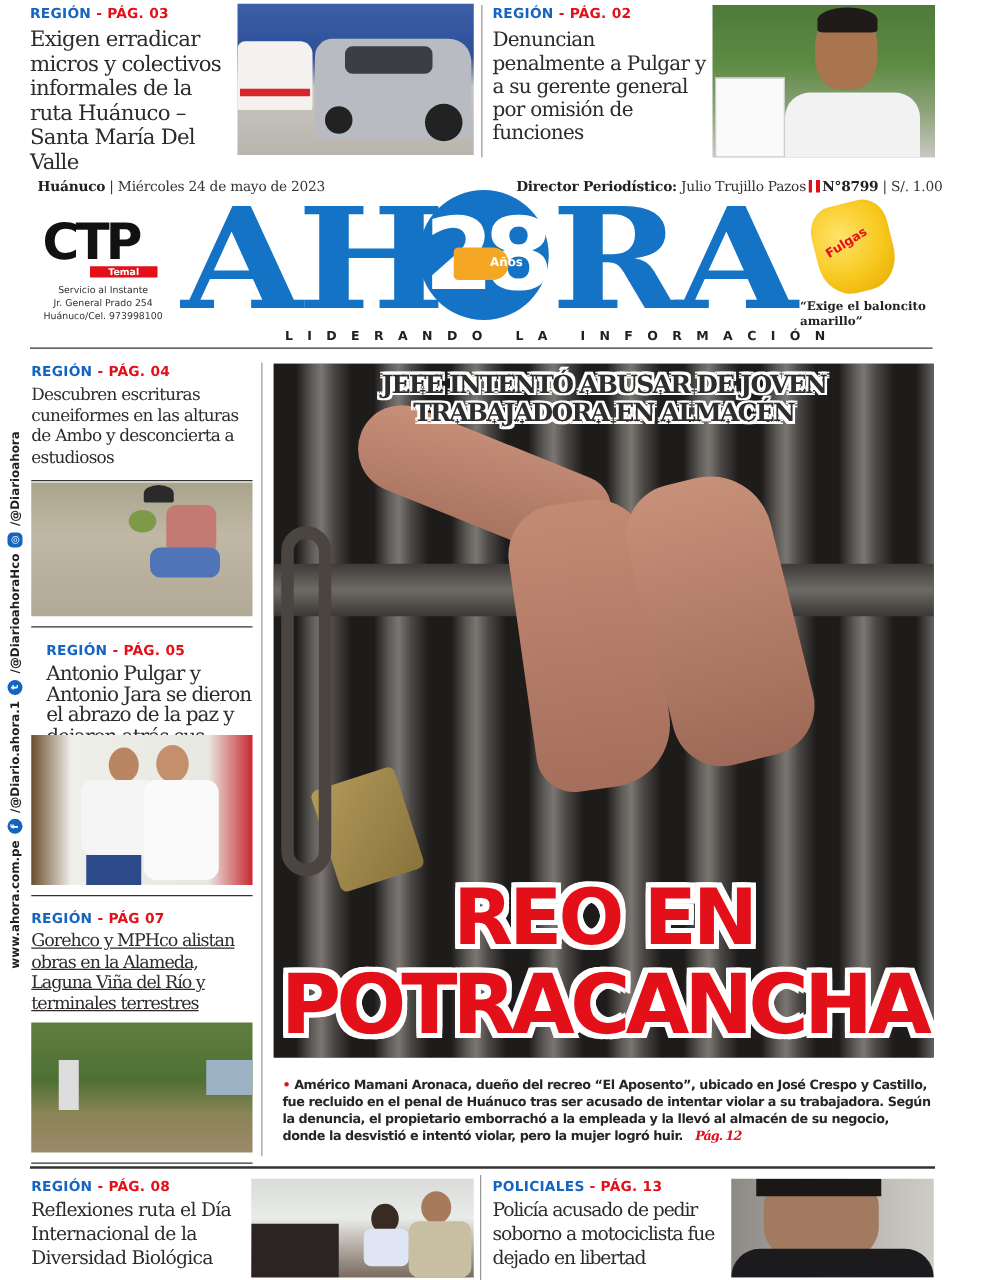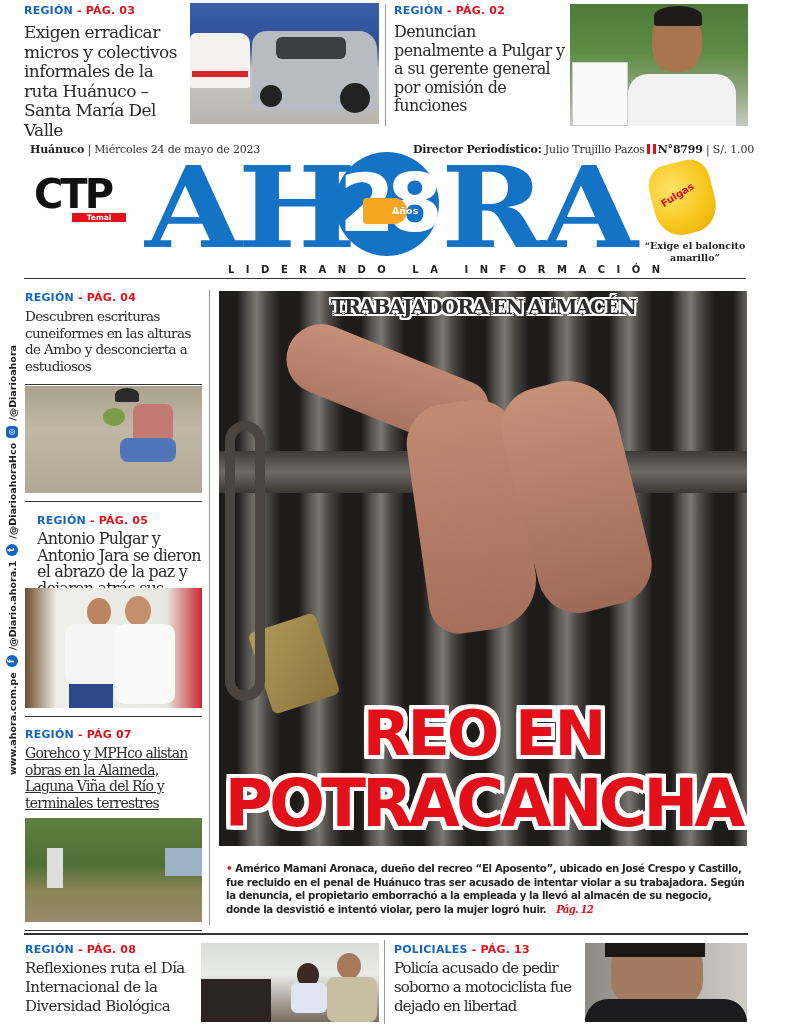--- a/index.html
+++ b/index.html
@@ -81,39 +81,44 @@
 </div>
 <div class="abs dateline" style="right:40px; top:143px; white-space:nowrap;">
   <b>Director Periodístico:</b>
   <span>Julio Trujillo Pazos</span><span style="display:inline-block;width:9px;height:10px;margin:0 2px 0 2px;background:linear-gradient(90deg,#e3101a 33%,#fff 33%,#fff 66%,#e3101a 66%);vertical-align:-1px;"></span><b>N°8799</b>
   | <span>S/. 1.00</span>
 </div>
 
 <div class="abs" style="left:30px; top:175px; width:105px;">
   <div style="font-family:'DejaVu Sans',sans-serif; font-weight:bold; font-size:40px; line-height:38px; letter-spacing:-3px; color:#111; padding-left:4px;">CTP</div>
   <div style="margin-left:42px; width:54px; background:#e3101a; color:#fff; font-family:'DejaVu Sans',sans-serif; font-weight:bold; font-size:7.5px; text-align:center; line-height:9px;">Temal</div>
+  <div style="font-family:'DejaVu Sans',sans-serif; font-size:7.5px; line-height:10.5px; text-align:center; color:#333; margin-top:5px;">
+    <div>Servicio al Instante</div>
+    <div>Jr. General Prado 254</div>
+    <div>Huánuco/Cel. 973998100</div>
+  </div>
 </div>
 
 <div class="abs" style="left:145px; top:150px; width:480px; height:112px;">
   <div class="abs logo-letters" style="left:0; top:2px;">AH</div>
   <div class="abs" style="left:190px; top:2px; width:104px; height:104px; border-radius:50%; background:#1473c4;">
     <div class="abs" style="left:0; top:8px; width:104px; text-align:center; font-family:'DejaVu Sans',sans-serif; font-weight:bold; font-size:80px; line-height:88px; color:#fff; letter-spacing:-8px;">28</div>
     <div class="abs" style="left:28px; top:46px; width:44px; height:26px; background:#f5a623; border-radius:4px 14px 14px 4px;">
       <span style="display:block; text-align:center; color:#fff; font-family:'DejaVu Sans',sans-serif; font-weight:bold; font-size:9.5px; line-height:26px;margin-left:29px;">Años</span>
     </div>
   </div>
   <div class="abs logo-letters" style="left:296px; top:2px;">RA</div>
 </div>
 <div class="abs tagline" style="left:228px; top:264px;">LIDERANDO LA INFORMACIÓN</div>
 
 <div class="abs" style="left:640px; top:162px; width:110px;">
   <div style="margin-left:12px; width:62px; height:72px; background:radial-gradient(circle at 35% 35%,#ffe36b,#f7c81e 55%,#e6a800); border-radius:30% 30% 40% 40%; transform:rotate(-14deg); position:relative;">
     <span style="position:absolute; left:8px; top:26px; font-family:'DejaVu Sans',sans-serif; font-weight:bold; font-size:10px; color:#e3101a; transform:rotate(-18deg);">Fulgas</span>
   </div>
-  <div style="margin-top:6px; font-family:'DejaVu Serif',serif; font-weight:bold; font-size:9.5px; line-height:12px; text-align:center; color:#222;">“Exige el baloncito amarillo”</div>
+  <div style="margin-top:6px; font-family:'DejaVu Serif',serif; font-weight:bold; font-size:9.5px; line-height:12px; text-align:left; color:#222;">“Exige el baloncito amarillo”</div>
 </div>
 
 <div class="hr" style="left:24px; top:278px; width:722px; height:1px;"></div>
 
 <div class="social">
   <div class="social-inner">
     <span>www.ahora.com.pe</span>
     <span class="sicon">f</span>
     <span>/@Diario.ahora.1</span>
     <span class="sicon">t</span>
@@ -175,20 +180,21 @@
     repeating-linear-gradient(90deg, #1e1c1b 0px, #1e1c1b 18px, #5b5855 30px, #7a7773 38px, #4a4744 48px, #1e1c1b 62px),
     #2c2a28;">
   <div class="abs" style="left:0; top:160px; width:528px; height:42px; background:linear-gradient(180deg,#3e3b38,#6e6a66 50%,#3a3734);"></div>
   <div class="abs" style="left:70px; top:20px; width:210px; height:70px; background:linear-gradient(170deg,#c9917a,#a4705c); border-radius:40px 30px 30px 40px; transform:rotate(22deg); transform-origin:left center;"></div>
   <div class="abs" style="left:198px; top:110px; width:110px; height:230px; background:linear-gradient(180deg,#c38a73,#a56f5c); border-radius:40px 40px 50px 30px; transform:rotate(-8deg);"></div>
   <div class="abs" style="left:300px; top:90px; width:115px; height:230px; background:linear-gradient(180deg,#c79079,#9e6a57); border-radius:40px 50px 40px 40px; transform:rotate(-14deg);"></div>
   <div class="abs" style="left:40px; top:330px; width:70px; height:85px; background:linear-gradient(135deg,#b29a5a,#8a733c); border-radius:6px; transform:rotate(-18deg);"></div>
   <div class="abs" style="left:6px; top:130px; width:40px; height:280px; border:10px solid #4a4540; border-radius:20px;"></div>
 </div>
 <div class="abs overline" style="left:219px; top:296px; width:528px;">
+  <div>JEFE INTENTÓ ABUSAR DE JOVEN</div>
   <div>TRABAJADORA EN ALMACÉN</div>
 </div>
 <div class="abs big-head" style="left:219px; top:700px; width:528px;">
   <div style="font-size:62px; line-height:68px;">REO EN</div>
   <div style="font-size:66px; line-height:72px; letter-spacing:-4px;">POTRACANCHA</div>
 </div>
 
 <div class="abs lead" style="left:226px; top:862px; width:522px;">
   <span class="bullet">• </span><span>Américo Mamani Aronaca, dueño del recreo “El Aposento”, ubicado en José Crespo y Castillo, fue recluido en el penal de Huánuco tras ser acusado de intentar violar a su trabajadora. Según la denuncia, el propietario emborrachó a la empleada y la llevó al almacén de su negocio, donde la desvistió e intentó violar, pero la mujer logró huir.</span><span class="pref">Pág. 12</span>
 </div>

